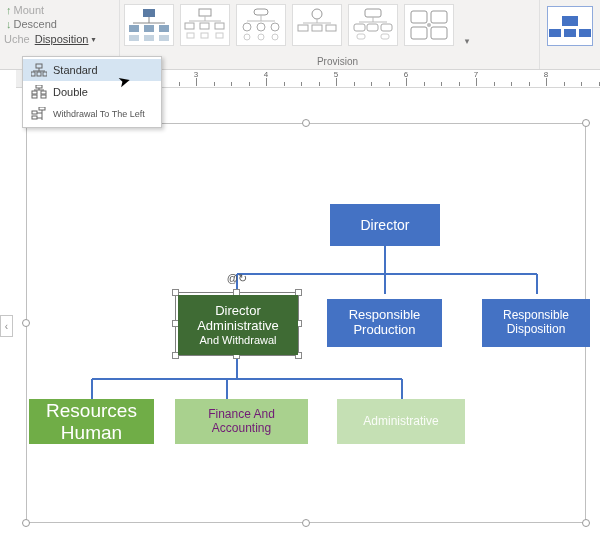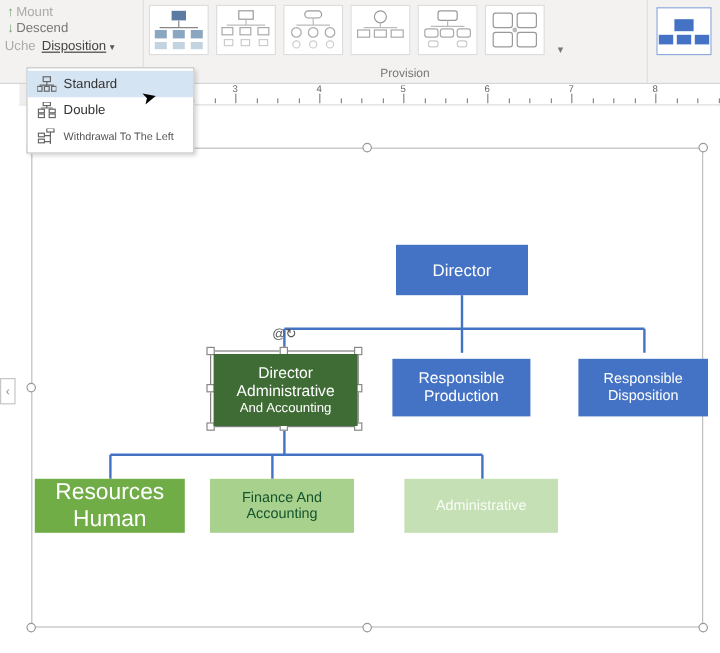--- a/index.html
+++ b/index.html
@@ -335,21 +335,21 @@
         <div class="s-handle sh-tr"></div>
         <div class="s-handle sh-ml"></div>
         <div class="s-handle sh-mr"></div>
         <div class="s-handle sh-bl"></div>
         <div class="s-handle sh-bm"></div>
         <div class="s-handle sh-br"></div>
         <div class="node n-green-dark" style="top:2px;left:2px;width:120px;height:60px;font-size:13px">
           <div>
             <div>Director</div>
             <div>Administrative</div>
-            <div style="font-size:11px">And Accounting</div>
+            <div style="font-size:11px">And Withdrawal</div>
           </div>
         </div>
       </div>
 
       <div class="node n-blue" style="top:175px;left:300px;width:115px;height:48px;font-size:13px">
         <div>
             <div>Responsible</div>
             <div>Production</div>
           </div>
       </div>
@@ -361,21 +361,21 @@
           </div>
       </div>
 
       <div class="node n-green-mid" style="top:275px;left:2px;width:125px;height:45px;font-size:19px">
         <div>
             <div>Resources</div>
             <div>Human</div>
           </div>
       </div>
 
-      <div class="node n-green-light" style="top:275px;left:148px;width:120px;height:45px;font-size:12px;color:#14532d">
+      <div class="node n-green-light" style="top:275px;left:148px;width:133px;height:45px;font-size:12px;color:#701a75">
         <div>
             <div>Finance And</div>
             <div>Accounting</div>
           </div>
       </div>
 
       <div class="node n-green-pale" style="top:275px;left:310px;width:128px;height:45px;font-size:12px">
         <span>Administrative</span>
       </div>
     </div>

